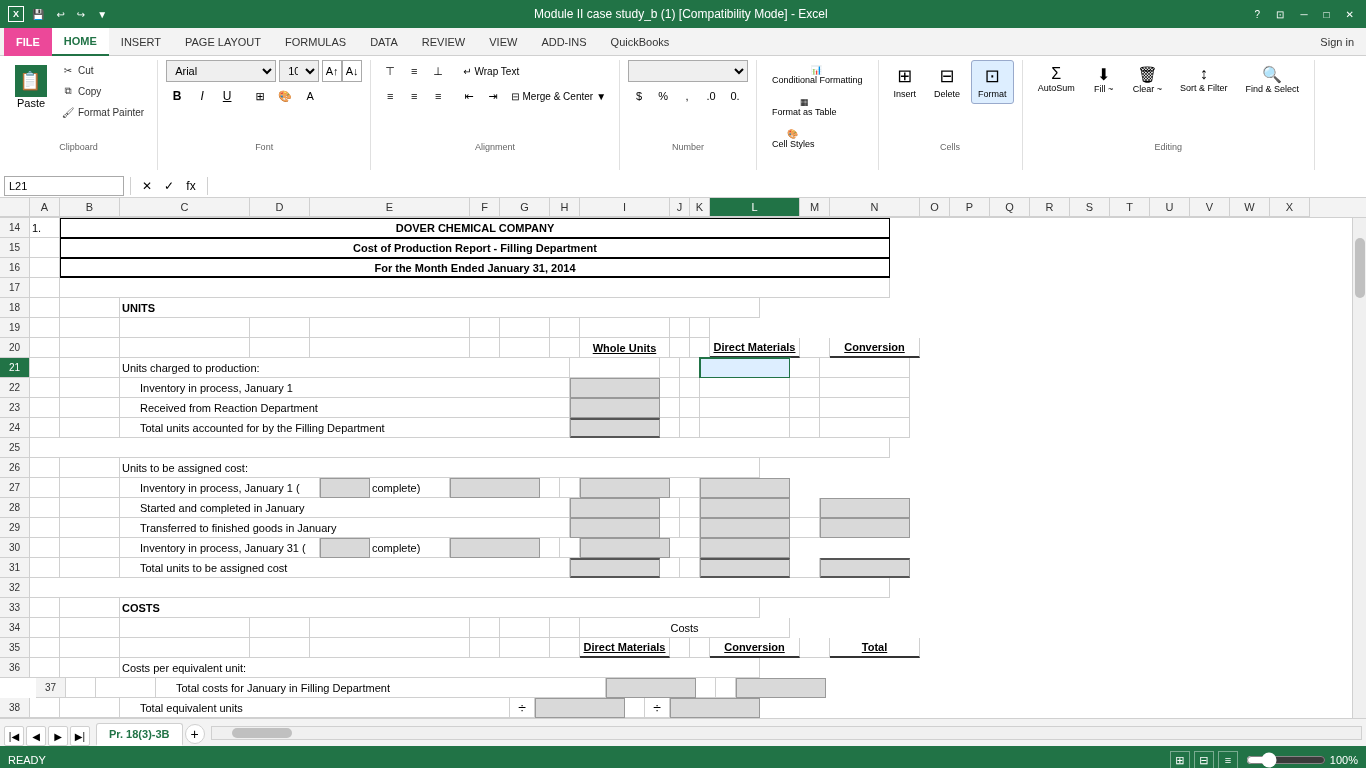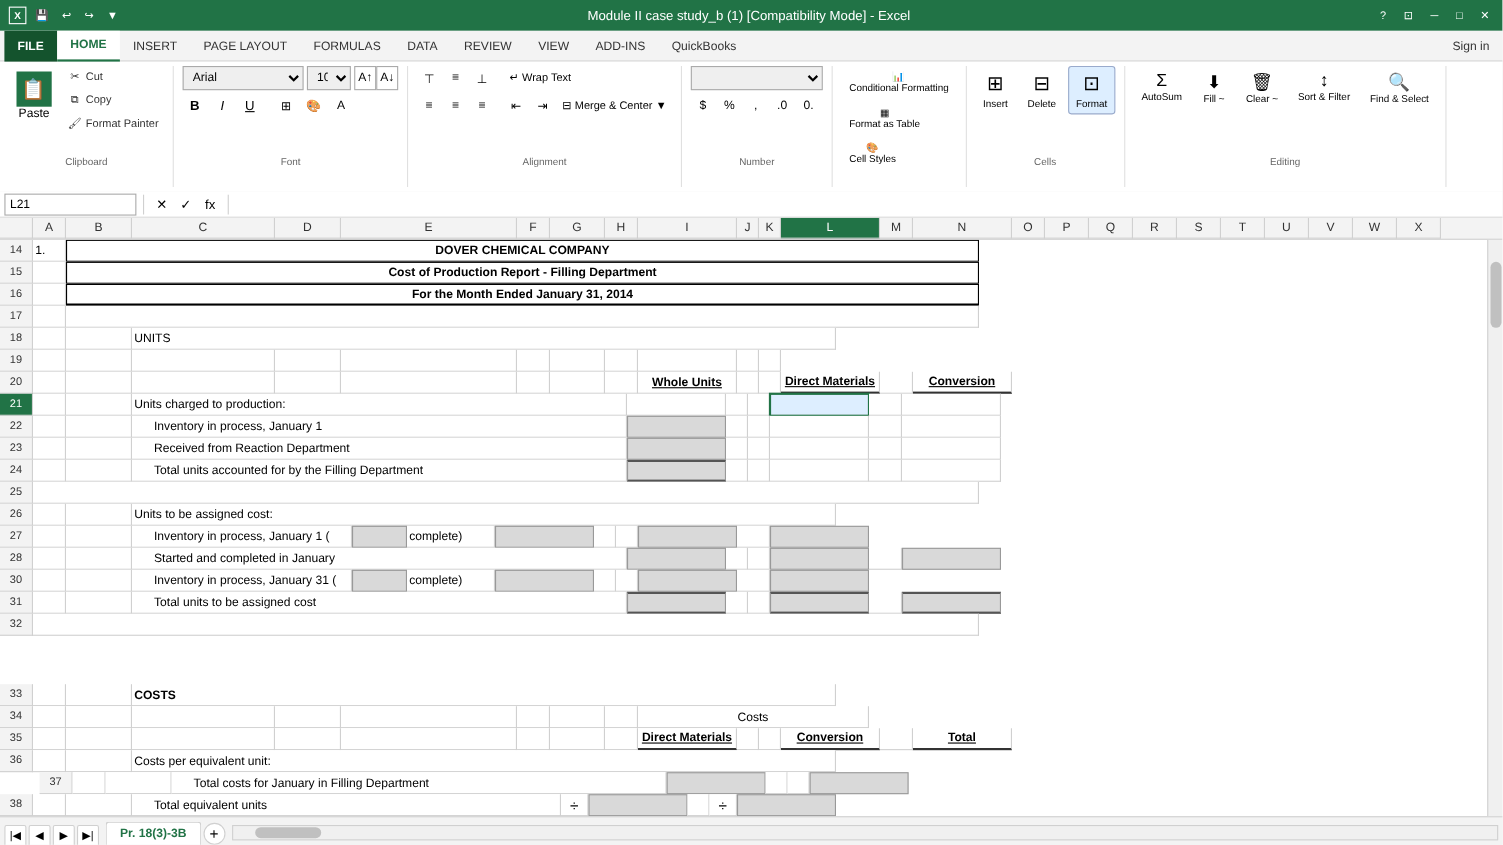--- a/index.html
+++ b/index.html
@@ -16,21 +16,21 @@
       padding: 0 8px;
       font-size: 11px;
     }
     .title-bar-left { display: flex; align-items: center; gap: 4px; }
     .title-bar-center { flex: 1; text-align: center; font-size: 12px; }
     .title-bar-right { display: flex; align-items: center; gap: 8px; font-size: 11px; }
     .title-icon { width: 16px; height: 16px; background: #217346; border: 1px solid #fff; display: inline-flex; align-items: center; justify-content: center; color: white; font-weight: bold; font-size: 9px; }
     .quick-access { display: flex; align-items: center; gap: 4px; }
     .qa-btn { background: none; border: none; color: white; cursor: pointer; padding: 2px 4px; font-size: 10px; }
     .ribbon-tabs { background: #f3f3f3; display: flex; align-items: center; height: 28px; border-bottom: 1px solid #d0d0d0; padding-left: 4px; }
-    .file-tab { background: #14532d; color: white; padding: 4px 12px; font-size: 11px; font-weight: bold; height: 28px; display: flex; align-items: center; cursor: pointer; }
+    .file-tab { background: #ec4899; color: white; padding: 4px 12px; font-size: 11px; font-weight: bold; height: 28px; display: flex; align-items: center; cursor: pointer; }
     .ribbon-tab { padding: 4px 12px; font-size: 11px; cursor: pointer; height: 28px; display: flex; align-items: center; color: #333; }
     .ribbon-tab.active { border-bottom: 2px solid #217346; color: #217346; font-weight: bold; background: white; }
     .sign-in { margin-left: auto; padding: 4px 12px; font-size: 11px; color: #333; }
 
     .ribbon-content { display: flex; align-items: stretch; padding: 4px 0; min-height: 80px; background: white; }
     .ribbon-group { display: flex; flex-direction: column; align-items: center; border-right: 1px solid #e0e0e0; padding: 0 8px; min-width: fit-content; position: relative; }
     .ribbon-group-label { font-size: 9px; color: #666; position: absolute; bottom: 18px; left: 0; right: 0; text-align: center; }
     .ribbon-group-content { display: flex; align-items: flex-start; gap: 2px; padding-bottom: 16px; }
 
     
@@ -399,21 +399,21 @@
       <div class="sheet-row" style="height:20px;">
         <div class="row-num">17</div>
         <div class="cell c-a"></div>
         <div class="cell" style="width:830px;"></div>
       </div>
 
       <div class="sheet-row" style="height:20px;">
         <div class="row-num">18</div>
         <div class="cell c-a"></div>
         <div class="cell c-b"></div>
-        <div class="cell bold" style="width:640px;font-weight:normal;">UNITS</div>
+        <div class="cell bold" style="width:640px;font-weight:bold;">UNITS</div>
       </div>
 
       <div class="sheet-row" style="height:20px;">
         <div class="row-num">19</div>
         <div class="cell c-a"></div>
         <div class="cell c-b"></div>
         <div class="cell c-c"></div>
         <div class="cell c-d"></div>
         <div class="cell c-e"></div>
         <div class="cell c-f"></div>
@@ -527,20 +527,32 @@
         <div class="cell c-b"></div>
         <div class="cell" style="width:450px;padding-left:20px;">Started and completed in January</div>
         <div class="cell c-i input-cell" style="background:#d9d9d9;border:1px solid #999;"></div>
         <div class="cell c-j"></div>
         <div class="cell c-k"></div>
         <div class="cell c-l input-cell" style="background:#d9d9d9;border:1px solid #999;"></div>
         <div class="cell c-m"></div>
         <div class="cell c-n input-cell" style="background:#d9d9d9;border:1px solid #999;"></div>
       </div>
 
+      <div class="sheet-row" style="height:20px;">
+        <div class="row-num">29</div>
+        <div class="cell c-a"></div>
+        <div class="cell c-b"></div>
+        <div class="cell" style="width:450px;padding-left:20px;">Transferred to finished goods in January</div>
+        <div class="cell c-i input-cell" style="background:#d9d9d9;border:1px solid #999;"></div>
+        <div class="cell c-j"></div>
+        <div class="cell c-k"></div>
+        <div class="cell c-l input-cell" style="background:#d9d9d9;border:1px solid #999;"></div>
+        <div class="cell c-m"></div>
+        <div class="cell c-n input-cell" style="background:#d9d9d9;border:1px solid #999;"></div>
+      </div>
 
       <div class="sheet-row" style="height:20px;">
         <div class="row-num">30</div>
         <div class="cell c-a"></div>
         <div class="cell c-b"></div>
         <div class="cell" style="width:200px;padding-left:20px;">Inventory in process, January 31  (</div>
         <div class="cell input-cell" style="width:50px;background:#d9d9d9;border:1px solid #999;"></div>
         <div class="cell" style="width:80px;">complete)</div>
         <div class="cell c-i input-cell" style="background:#d9d9d9;border:1px solid #999;"></div>
         <div class="cell c-j"></div>
@@ -561,21 +573,21 @@
         <div class="cell c-l input-cell" style="background:#d9d9d9;border:1px solid #999;border-top:2px solid #555;border-bottom:2px solid #555;"></div>
         <div class="cell c-m"></div>
         <div class="cell c-n input-cell" style="background:#d9d9d9;border:1px solid #999;border-top:2px solid #555;border-bottom:2px solid #555;"></div>
       </div>
 
       <div class="sheet-row" style="height:20px;">
         <div class="row-num">32</div>
         <div class="cell" style="width:860px;"></div>
       </div>
 
-      <div class="sheet-row" style="height:20px;margin-top:44px;">
+      <div class="sheet-row" style="height:20px;">
         <div class="row-num">33</div>
         <div class="cell c-a"></div>
         <div class="cell c-b"></div>
         <div class="cell bold" style="width:640px;font-weight:bold;">COSTS</div>
       </div>
 
       <div class="sheet-row" style="height:20px;">
         <div class="row-num">34</div>
         <div class="cell c-a"></div>
         <div class="cell c-b"></div>

